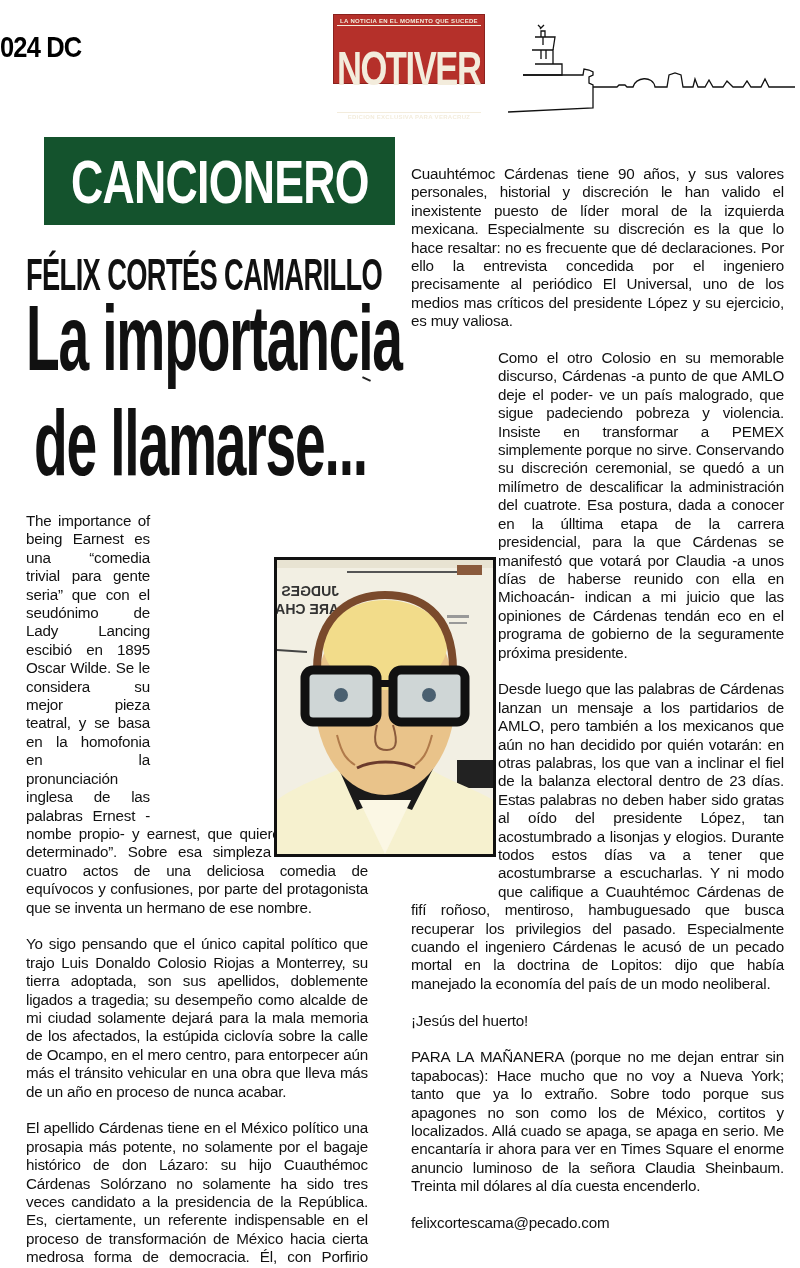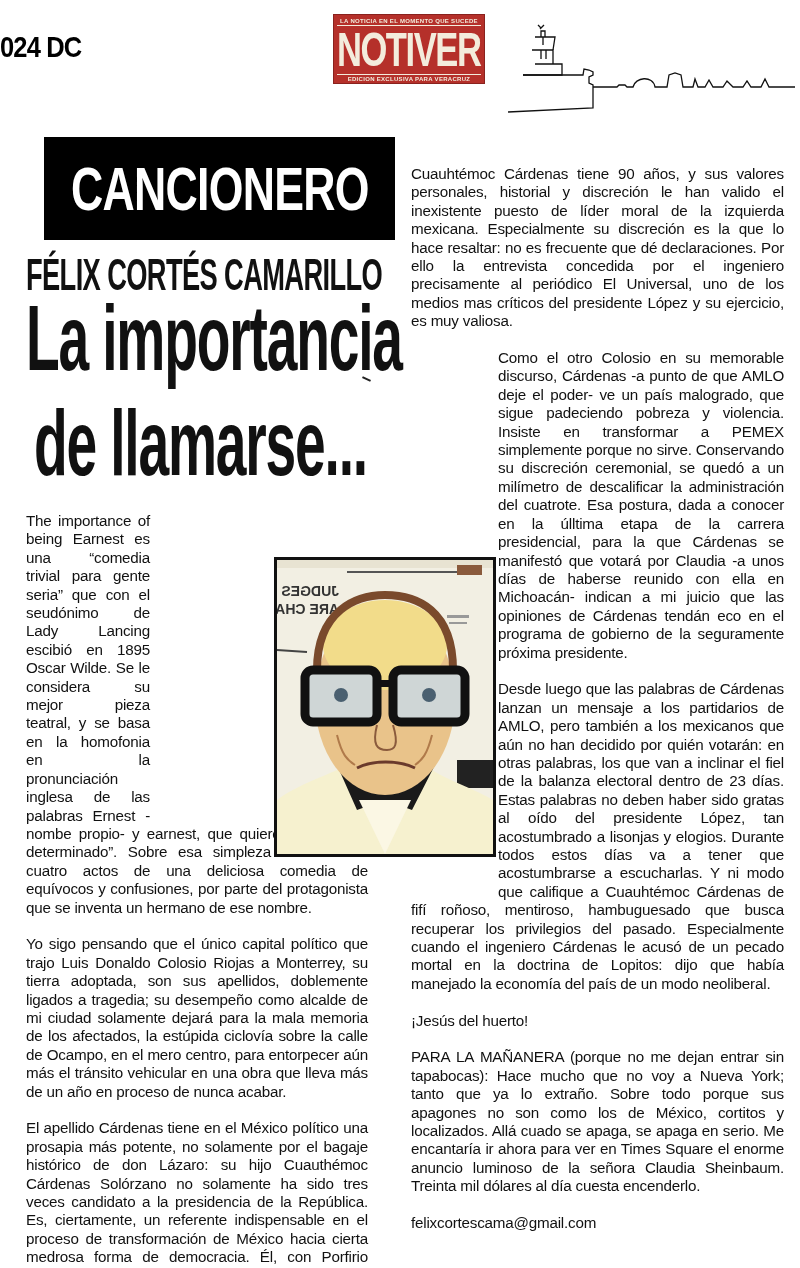--- a/index.html
+++ b/index.html
@@ -11,36 +11,37 @@
       font-family: "Liberation Sans", sans-serif; font-weight: 700;
       font-size: 30px; letter-spacing: -1px; transform: scaleX(0.85); transform-origin: left top;
       color: #000;
     }
 
     .logo {
       position: absolute; left: 333px; top: 14px; width: 152px; height: 70px;
       background: #b5302a; border: 1px solid #8a221e; color: #f3ecdc;
       display: flex; flex-direction: column; align-items: center; justify-content: space-between;
       padding: 2px 3px;
+      gap: 19px;
     }
     .logo-top, .logo-bottom {
       font-size: 6px; font-weight: 700; letter-spacing: 0.3px; white-space: nowrap;
       border-bottom: 1px solid #f3ecdc; width: 100%; text-align: center; line-height: 8px;
     }
     .logo-bottom { border-bottom: none; border-top: 1px solid #f3ecdc; }
     .logo-name {
       font-family: "Liberation Sans", sans-serif; font-weight: 700; font-size: 48px;
       line-height: 48px; letter-spacing: -2px; transform: scaleX(0.72); white-space: nowrap;
     }
 
     .skyline { position: absolute; left: 505px; top: 15px; width: 290px; height: 100px; }
 
     .kicker-box {
-      position: absolute; left: 44px; top: 137px; width: 351px; height: 103px;
-      background: #000000; display: flex; align-items: center; justify-content: center;
+      position: absolute; left: 44px; top: 137px; width: 351px; height: 88px;
+      background: #14532d; display: flex; align-items: center; justify-content: center;
     }
     .kicker {
       color: #fff; font-weight: 700; font-size: 62px; letter-spacing: -1px;
       transform: scaleX(0.72); white-space: nowrap;
     }
 
     .byline {
       position: absolute; left: 26px; top: 252px; white-space: nowrap;
       font-weight: 700; font-size: 44px; letter-spacing: -1px;
       transform: scaleX(0.62); transform-origin: left top; color: #111; line-height: 46px;
@@ -111,21 +112,21 @@
 </div>
 
 <div class="col-right body-text">
   <p class="para">Cuauhtémoc Cárdenas tiene 90 años, y sus valores personales, historial y discreción le han valido el inexistente puesto de líder moral de la izquierda mexicana. Especialmente su discreción es la que lo hace resaltar: no es frecuente que dé declaraciones. Por ello la entrevista concedida por el ingeniero precisamente al periódico El Universal, uno de los medios mas críticos del presidente López y su ejercicio, es muy valiosa.</p>
   <div style="height:0"></div>
   <div class="photo-float-right" style="margin-top:228px;"></div>
   <p class="para">Como el otro Colosio en su memorable discurso, Cárdenas -a punto de que AMLO deje el poder- ve un país malogrado, que sigue padeciendo pobreza y violencia. Insiste en transformar a PEMEX simplemente porque no sirve. Conservando su discreción ceremonial, se quedó a un milímetro de descalificar la administración del cuatrote. Esa postura, dada a conocer en la úlltima etapa de la carrera presidencial, para la que Cárdenas se manifestó que votará por Claudia -a unos días de haberse reunido con ella en Michoacán- indican a mi juicio que las opiniones de Cárdenas tendán eco en el programa de gobierno de la seguramente próxima presidente.</p>
   <p class="para">Desde luego que las palabras de Cárdenas lanzan un mensaje a los partidarios de AMLO, pero también a los mexicanos que aún no han decidido por quién votarán: en otras palabras, los que van a inclinar el fiel de la balanza electoral dentro de 23 días. Estas palabras no deben haber sido gratas al oído del presidente López, tan acostumbrado a lisonjas y elogios. Durante todos estos días va a tener que acostumbrarse a escucharlas. Y ni modo que califique a Cuauhtémoc Cárdenas de fifí roñoso, mentiroso, hambuguesado que busca recuperar los privilegios del pasado. Especialmente cuando el ingeniero Cárdenas le acusó de un pecado mortal en la doctrina de Lopitos: dijo que había manejado la economía del país de un modo neoliberal.</p>
   <p class="para">¡Jesús del huerto!</p>
   <p class="para">PARA LA MAÑANERA (porque no me dejan entrar sin tapabocas): Hace mucho que no voy a Nueva York; tanto que ya lo extraño. Sobre todo porque sus apagones no son como los de México, cortitos y localizados. Allá cuado se apaga, se apaga en serio. Me encantaría ir ahora para ver en Times Square el enorme anuncio luminoso de la señora Claudia Sheinbaum. Treinta mil dólares al día cuesta encenderlo.</p>
-  <p class="para email">felixcortescama@gmail.com</p>
+  <p class="para email">felixcortescama@pecado.com</p>
 </div>
 
 <div class="photo">
   <svg viewBox="0 0 216 294">
     <rect width="216" height="294" fill="#f2efe3"></rect>
     <rect x="0" y="0" width="216" height="8" fill="#e8e3d2"></rect>
     <line x1="70" y1="12" x2="200" y2="12" stroke="#555" stroke-width="2"></line>
     <rect x="180" y="5" width="25" height="10" fill="#8a5a3c"></rect>
     <text x="4" y="36" font-family="Liberation Sans, sans-serif" font-size="14" font-weight="700" fill="#333" transform="scale(-1,1) translate(-66,0)">JUDGES O</text>
     <text x="4" y="54" font-family="Liberation Sans, sans-serif" font-size="14" font-weight="700" fill="#333" transform="scale(-1,1) translate(-66,0)">ARE CHA</text>

